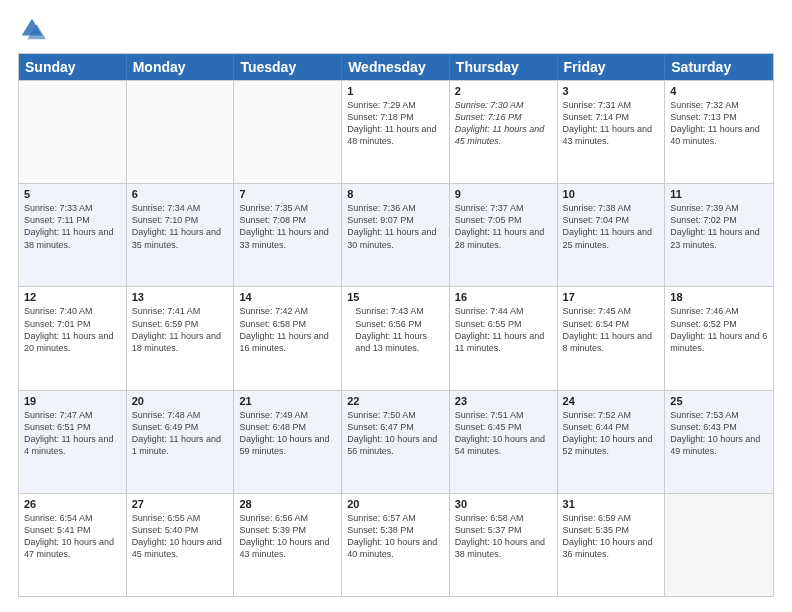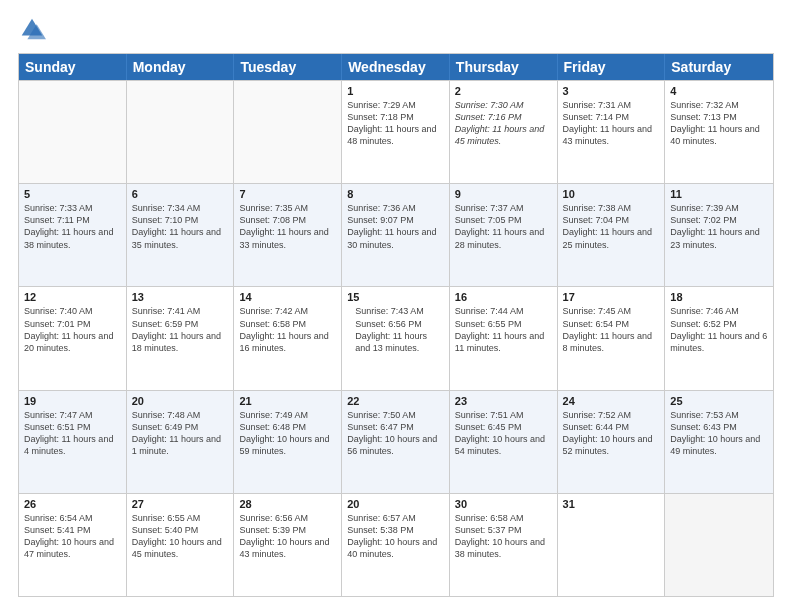--- a/index.html
+++ b/index.html
@@ -343,18 +343,21 @@
 Daylight: 10 hours and 40 minutes.</div>
           </div>
           <div class="cal-cell">
             <div class="cell-day">30</div>
             <div class="cell-info" style="white-space: pre-line;">Sunrise: 6:58 AM
 Sunset: 5:37 PM
 Daylight: 10 hours and 38 minutes.</div>
           </div>
           <div class="cal-cell">
             <div class="cell-day">31</div>
+            <div class="cell-info" style="white-space: pre-line;">Sunrise: 6:59 AM
+Sunset: 5:35 PM
+Daylight: 10 hours and 36 minutes.</div>
           </div>
           <div class="cal-cell empty"></div>
         </div>
       </div>
   </div>
 </div>
 
 </body></html>

